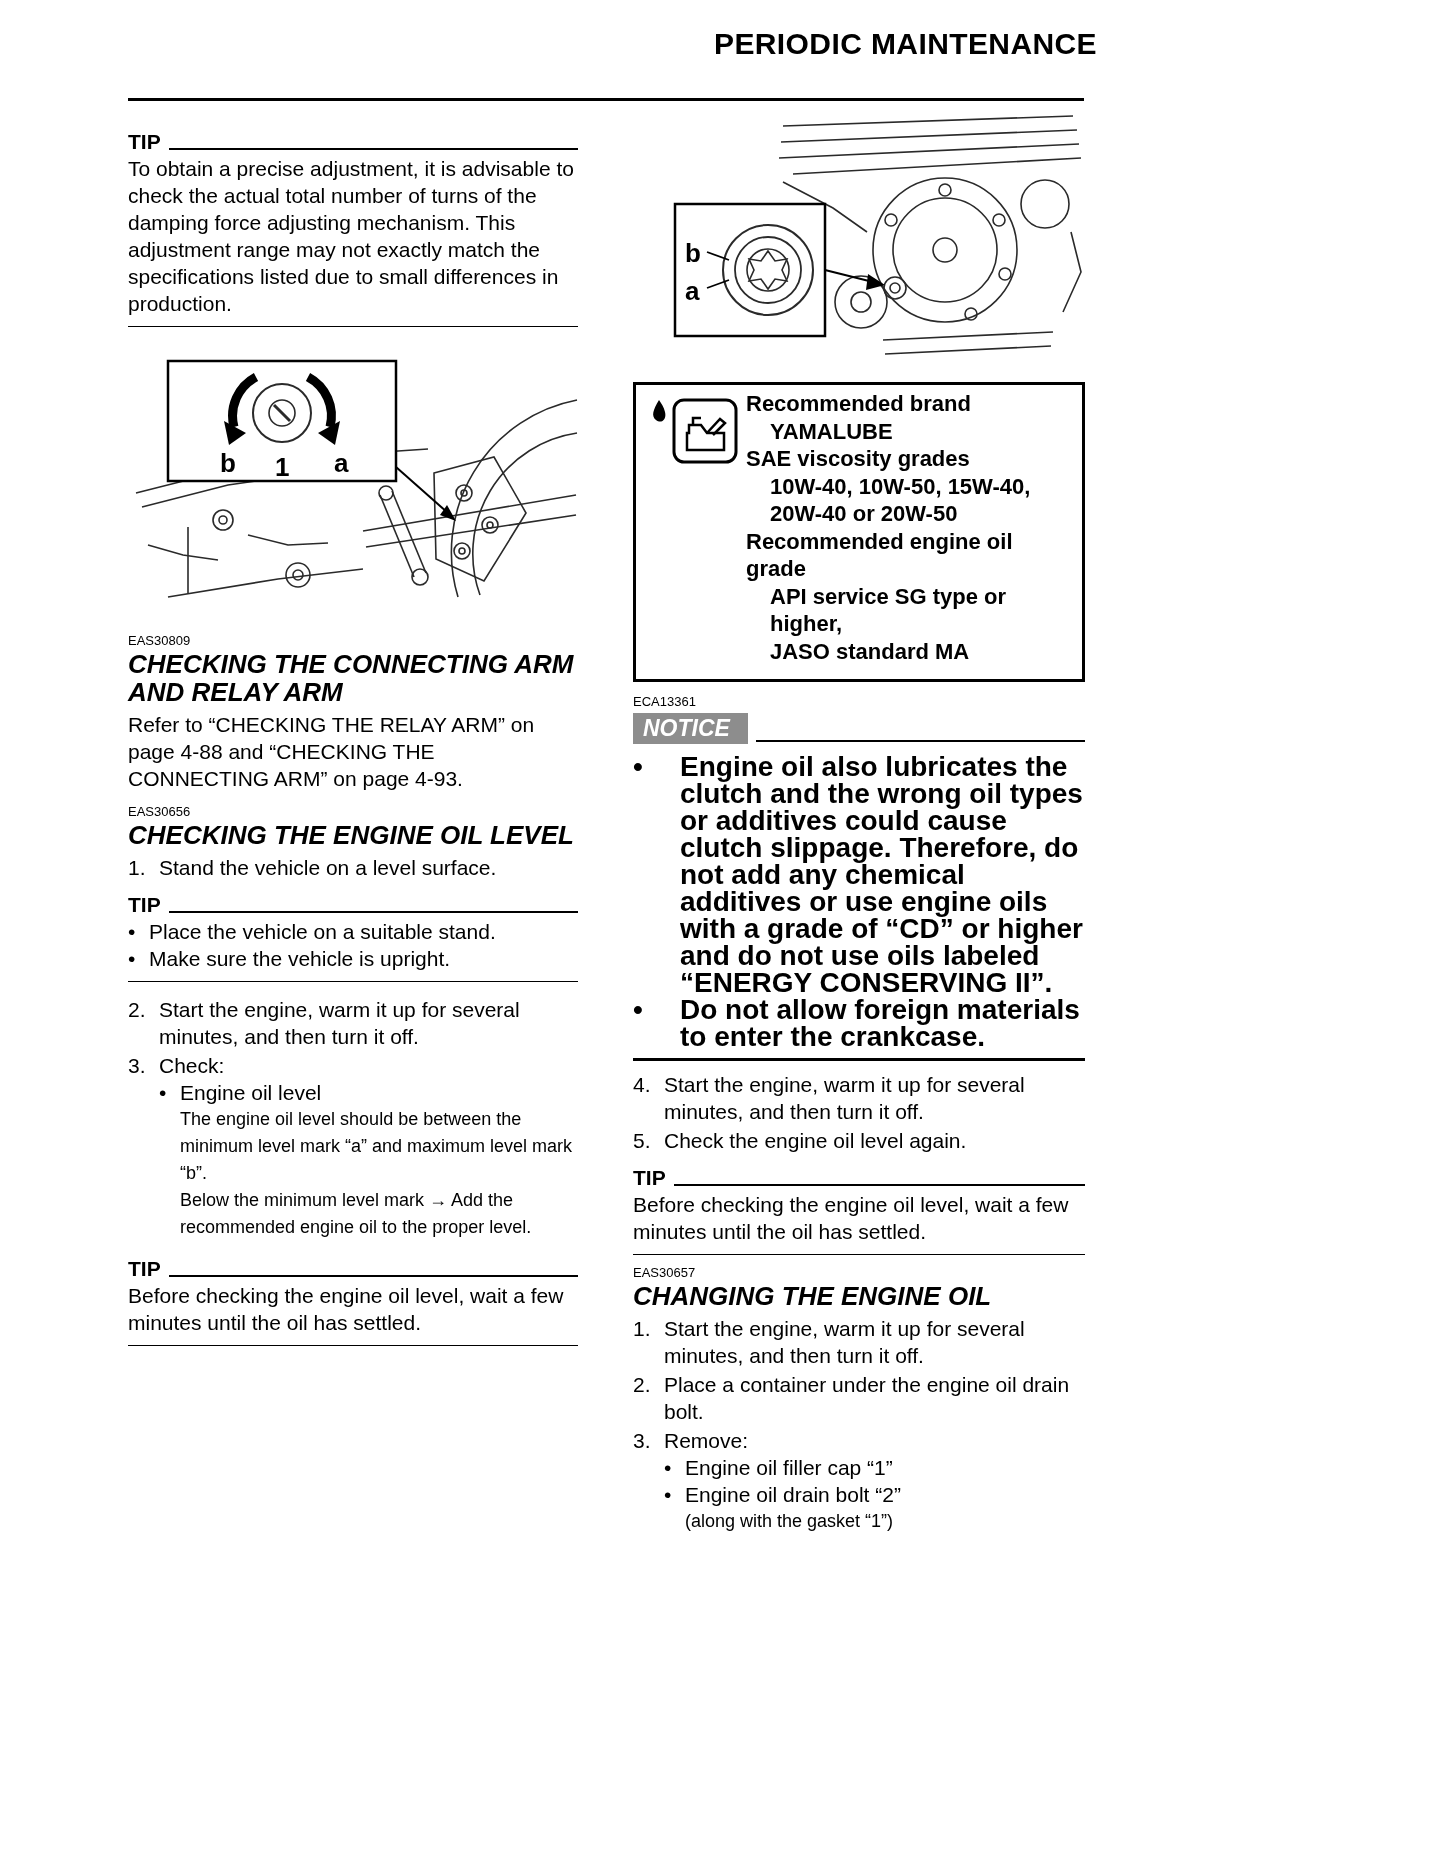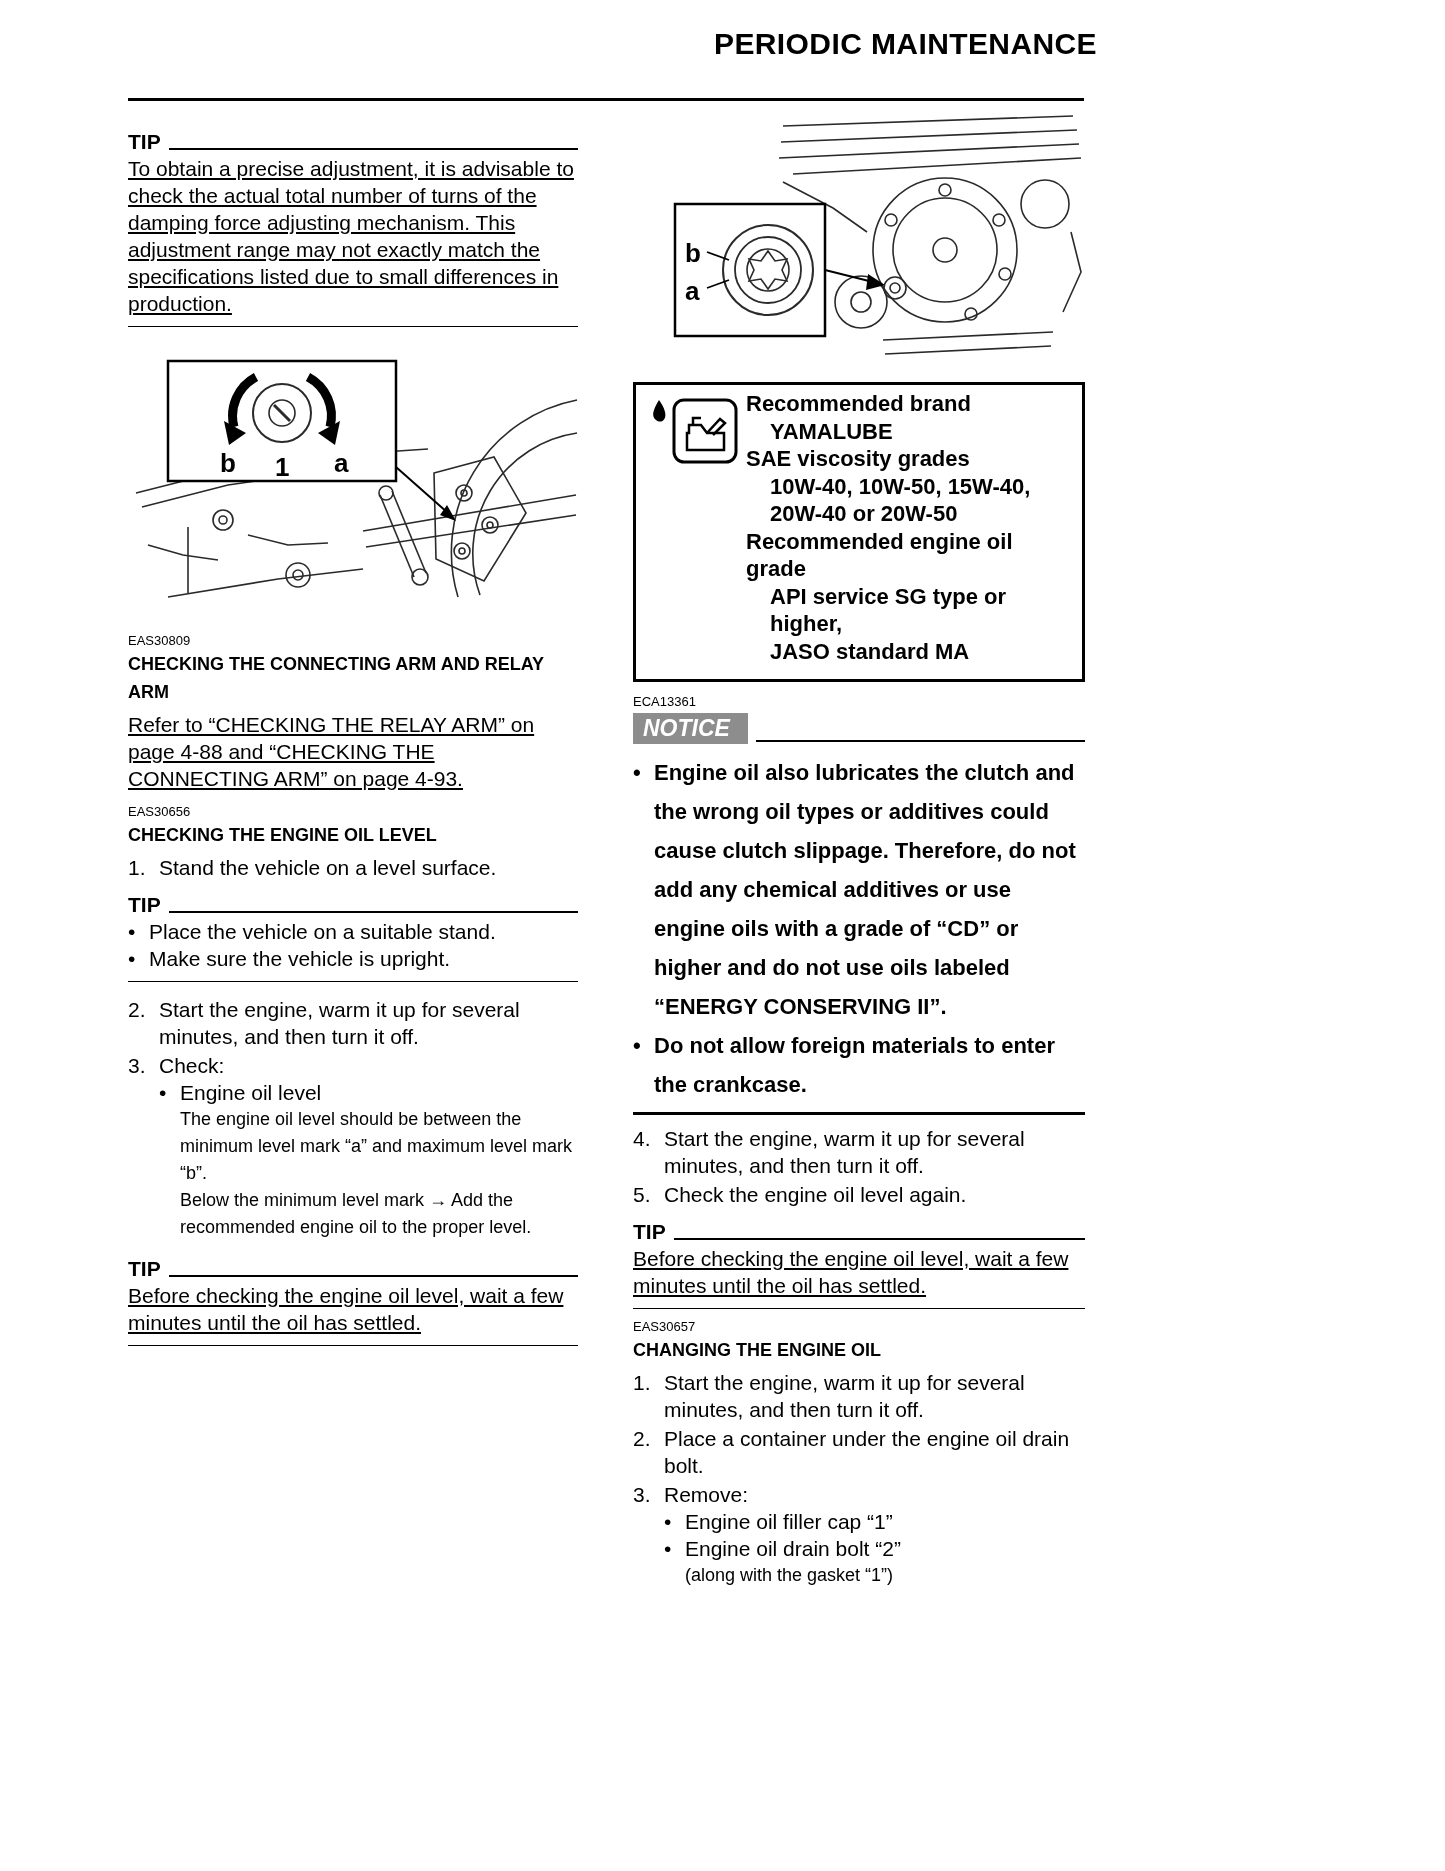--- a/index.html
+++ b/index.html
@@ -11,23 +11,23 @@
   .header-title {
     position:absolute; top:27px; left:141px; width:956px;
     text-align:right; font-size:30px; font-weight:700; letter-spacing:0.4px;
   }
   .header-rule { position:absolute; top:98px; left:128px; width:956px; border-top:3px solid #000; }
 
   .col { position:absolute; }
   .col-left  { left:128px; top:128px; width:450px; }
   .col-right { left:633px; top:112px; width:452px; }
 
-  .body-text { font-size:21px; line-height:27px;text-decoration:underline; }
+  .body-text { font-size:21px; line-height:27px; }
   .code { font-size:13px; line-height:16px; margin-top:12px; }
-  .heading { font-size:18px; font-weight:700; line-height:28px; margin:1px 0 5px; }
+  .heading { font-size:26px; font-weight:700; line-height:28px; margin:1px 0 5px;font-style:italic; }
 
   .tip-head { display:flex; }
   .tip-label { font-weight:700; font-size:21px; line-height:27px; }
   .tip-line { flex:1; height:0; border-bottom:2px solid #000; align-self:flex-end; margin:0 0 5px 8px; }
   .thin-rule { border-top:1.8px solid #000; margin-top:9px; }
   .thick-rule { border-top:3.5px solid #000; margin-top:8px; }
 
   .step { display:flex; font-size:21px; line-height:27px; margin-top:2px; }
   .step-num { width:31px; flex-shrink:0; }
   .step-body { flex:1; }
@@ -47,21 +47,21 @@
   .oil-lines { font-size:22px; font-weight:700; line-height:27.5px; }
   .ind { padding-left:24px; }
 
   .notice-head { display:flex; margin-top:3px; }
   .notice-badge {
     background:#8d8d8d; color:#fff; font-style:italic; font-weight:700;
     font-size:23px; line-height:22px; padding:4px 18px 5px 10px;
   }
   .notice-line { flex:1; height:0; border-bottom:2px solid #000; align-self:flex-end; margin:0 0 2px 8px; }
   .notice-list { margin-top:9px; font-weight:700; }
-  .notice-list .bullet { font-size:22px; line-height:39px; } .mt10 { margin-top:10px; } .mt14 { margin-top:14px; }
+  .notice-list .bullet { font-size:28px; line-height:27px;gap:26px; } .mt10 { margin-top:10px; } .mt14 { margin-top:14px; }
 
   .footer {
     position:absolute; top:1786px; left:128px; width:956px;
     text-align:center; font-size:27px; font-weight:700;
   }
 </style>
 </head>
 <body>
 
 <div class="page">

